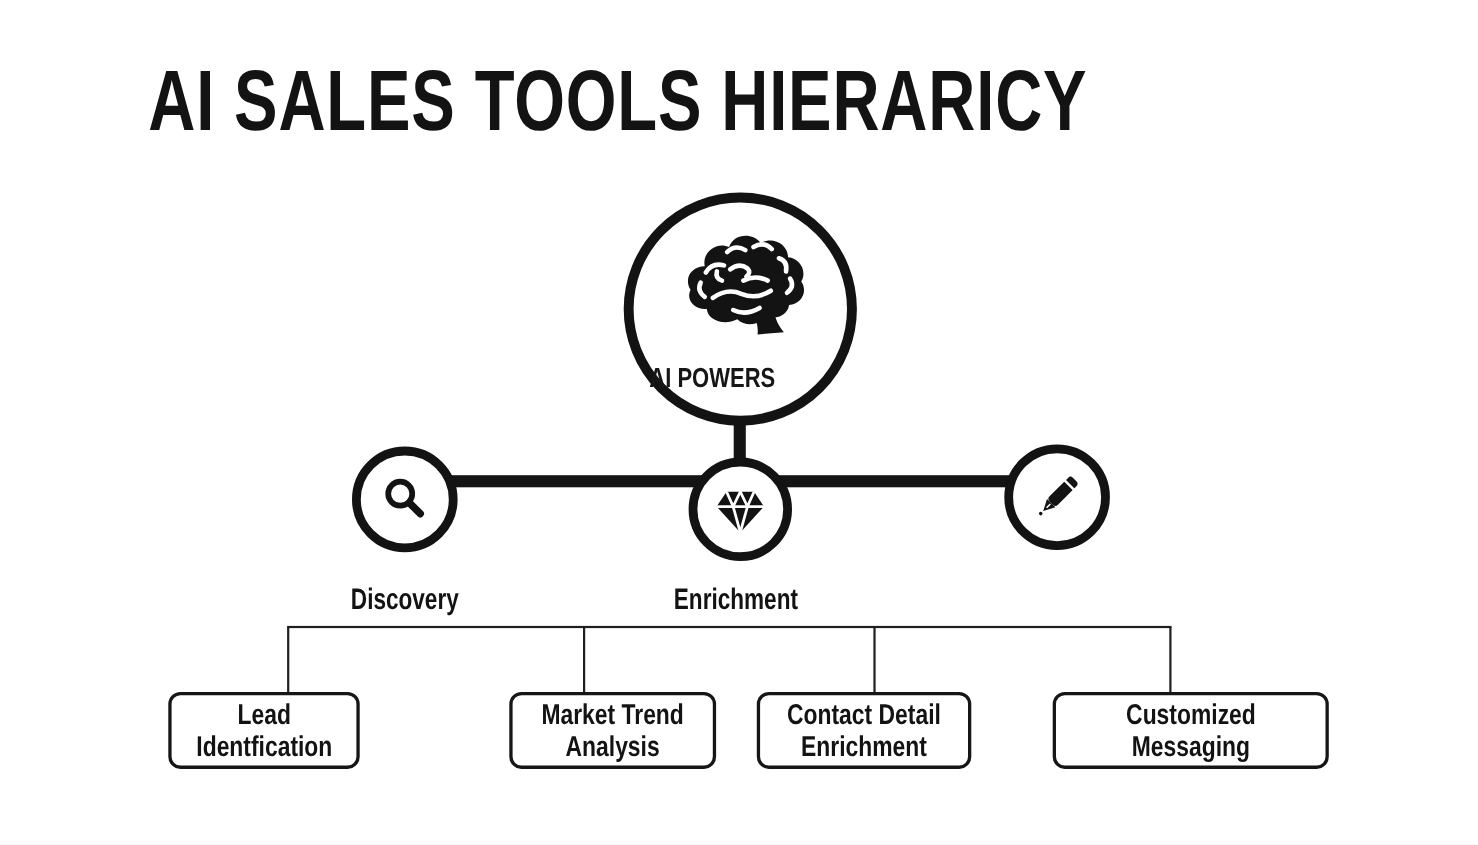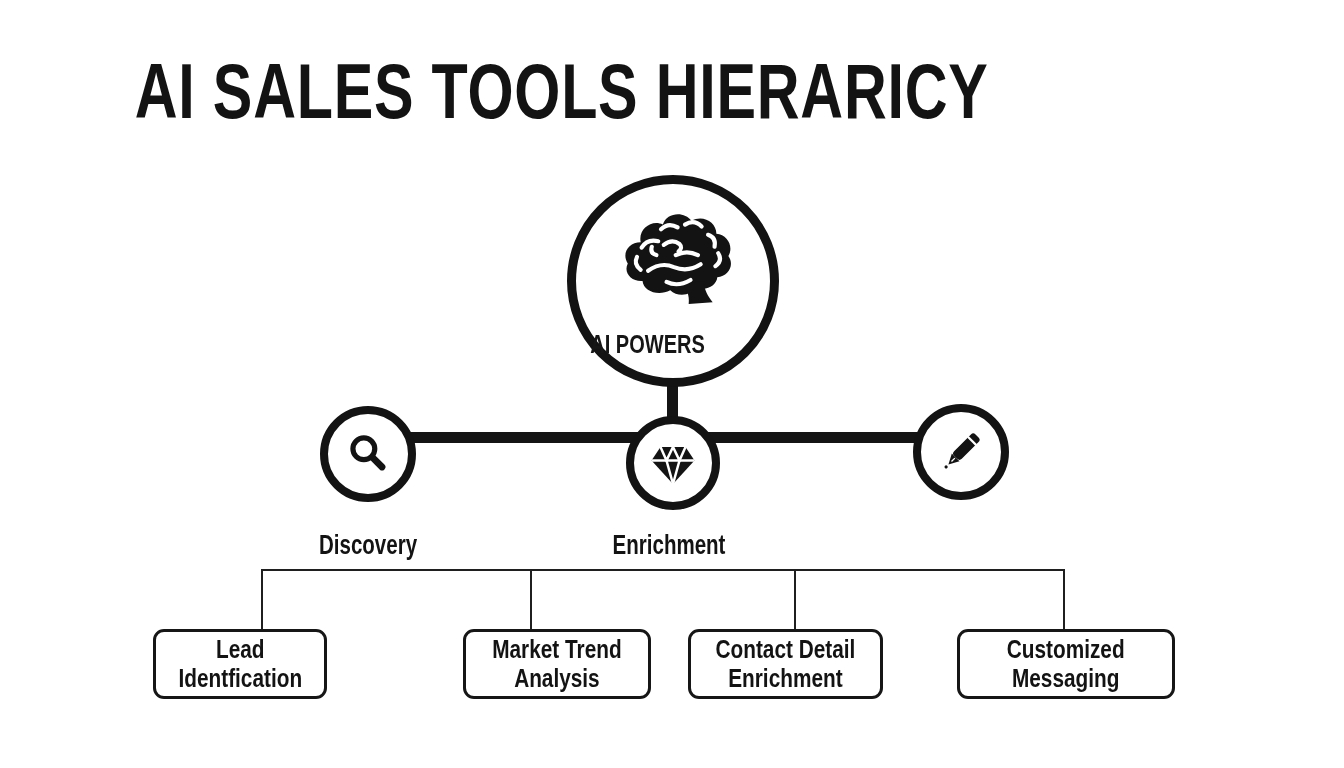--- a/index.html
+++ b/index.html
@@ -52,21 +52,21 @@
   
   .leaf-box{
     top:629px;height:70px;box-sizing:border-box;
     border:3px solid #161616;border-radius:11px;background:#fff;
     display:flex;align-items:center;justify-content:center;text-align:center;
     font-size:26px;font-weight:bold;line-height:1.12;color:#131313;z-index:2;
   }
   .leaf-0{left:153px;width:174px;}
   .leaf-1{left:431px;width:188px;margin-left:32px;}
   .leaf-2{left:688px;width:195px;}
-  .leaf-3{left:957px;width:218px;}
+  .leaf-3{left:957px;width:251px;}
   .leaf-box .line{display:block;}
 </style>
 </head>
 <body>
 
 <div id="stage">
 
   <div class="abs title">
     <span class="cond">AI SALES TOOLS HIERARICY</span>
   </div>

